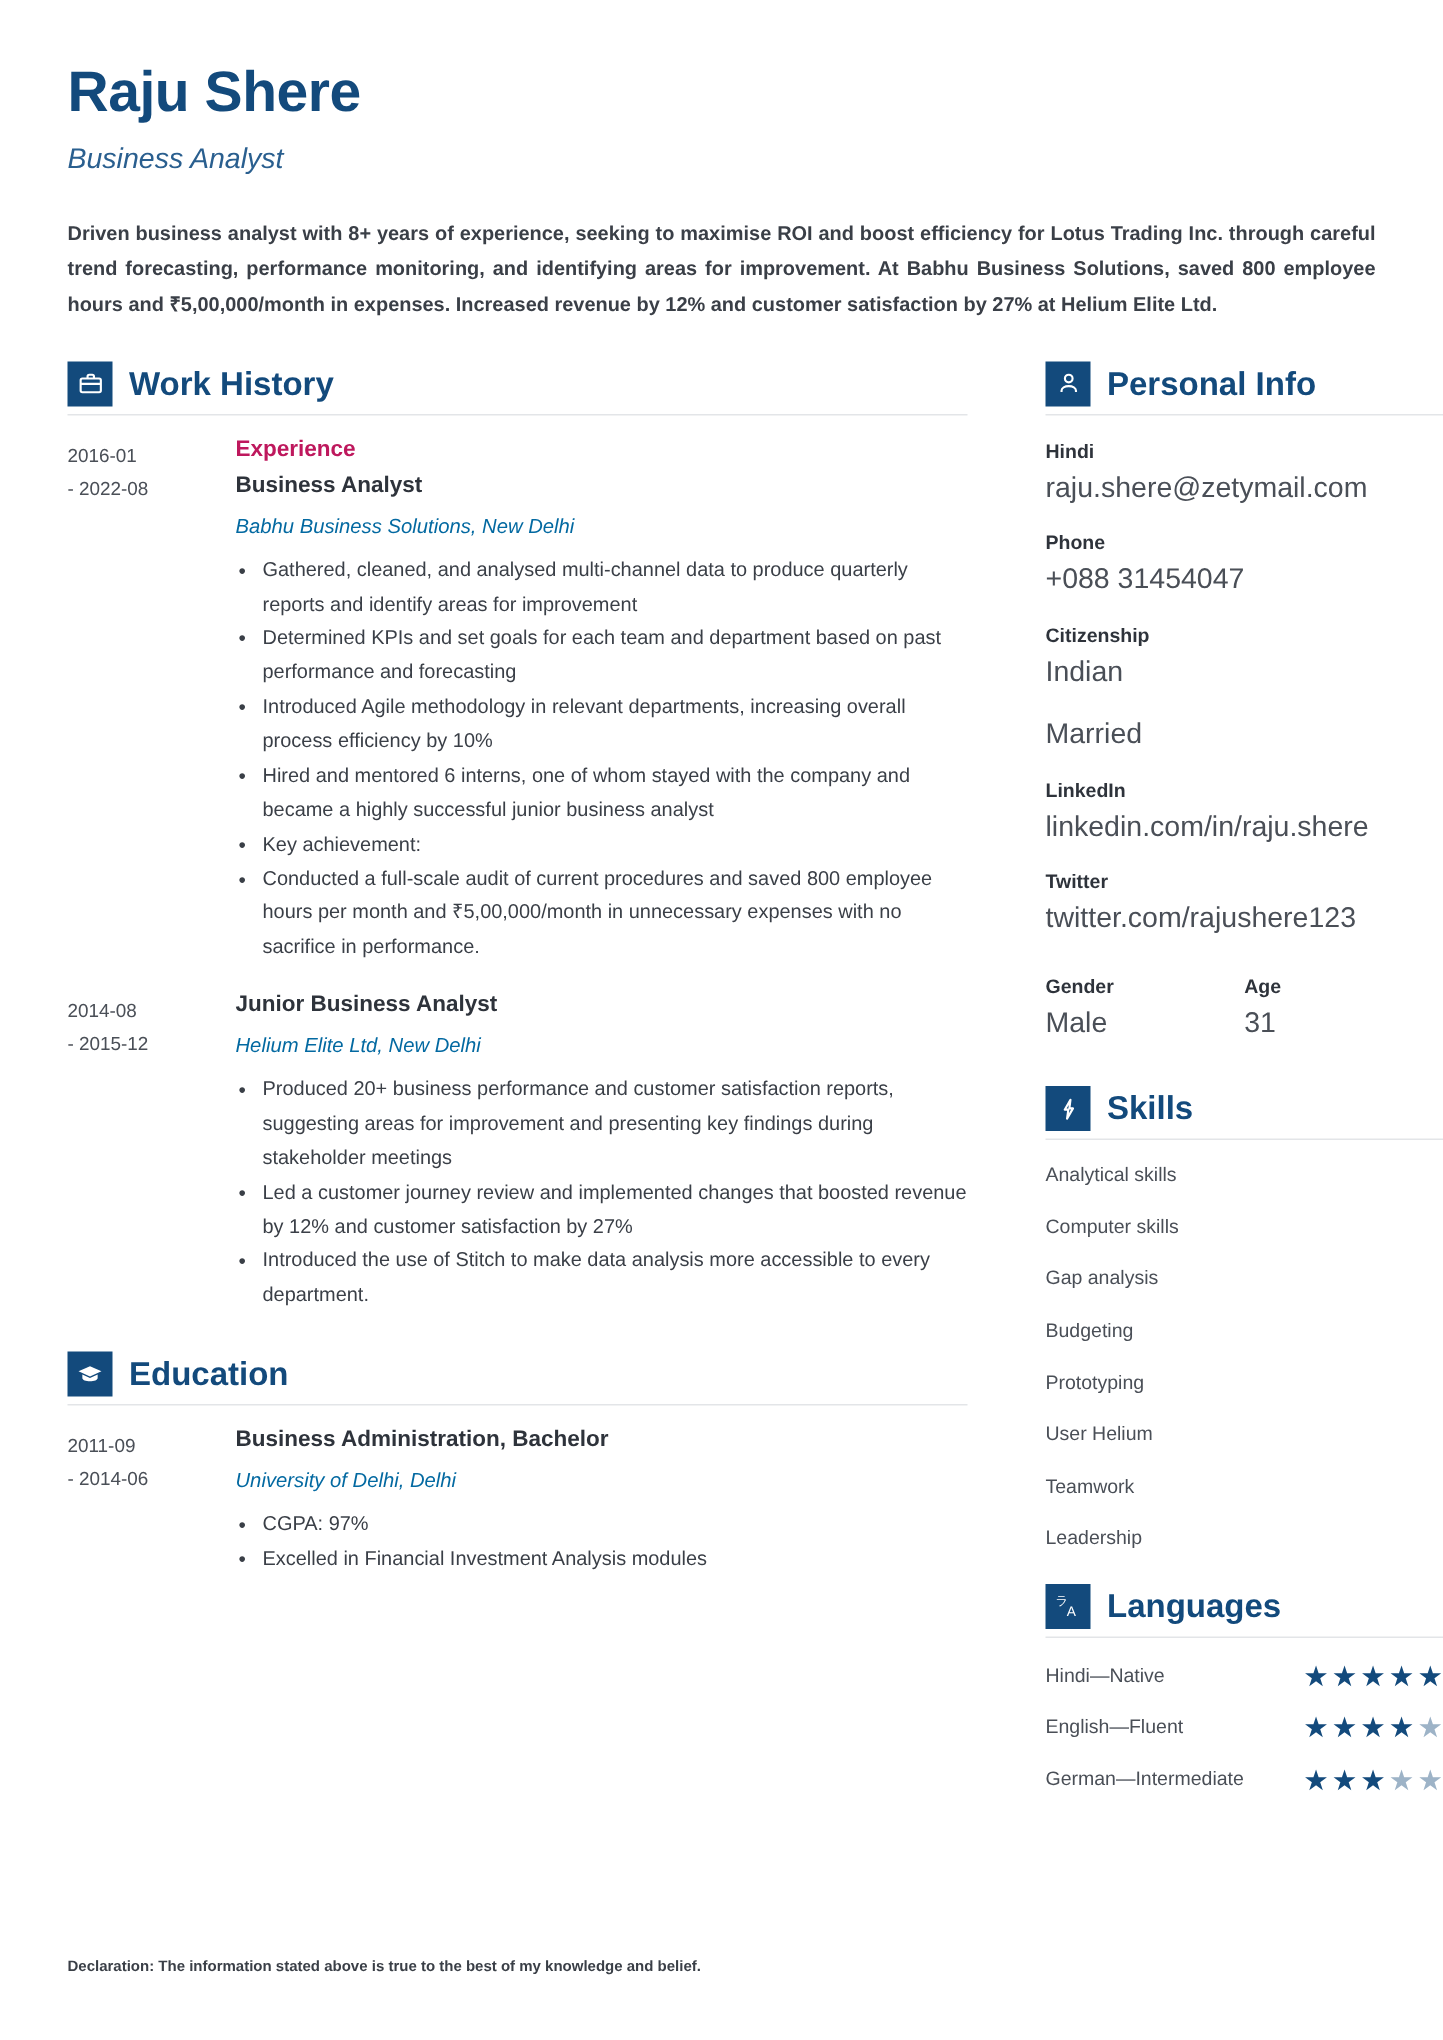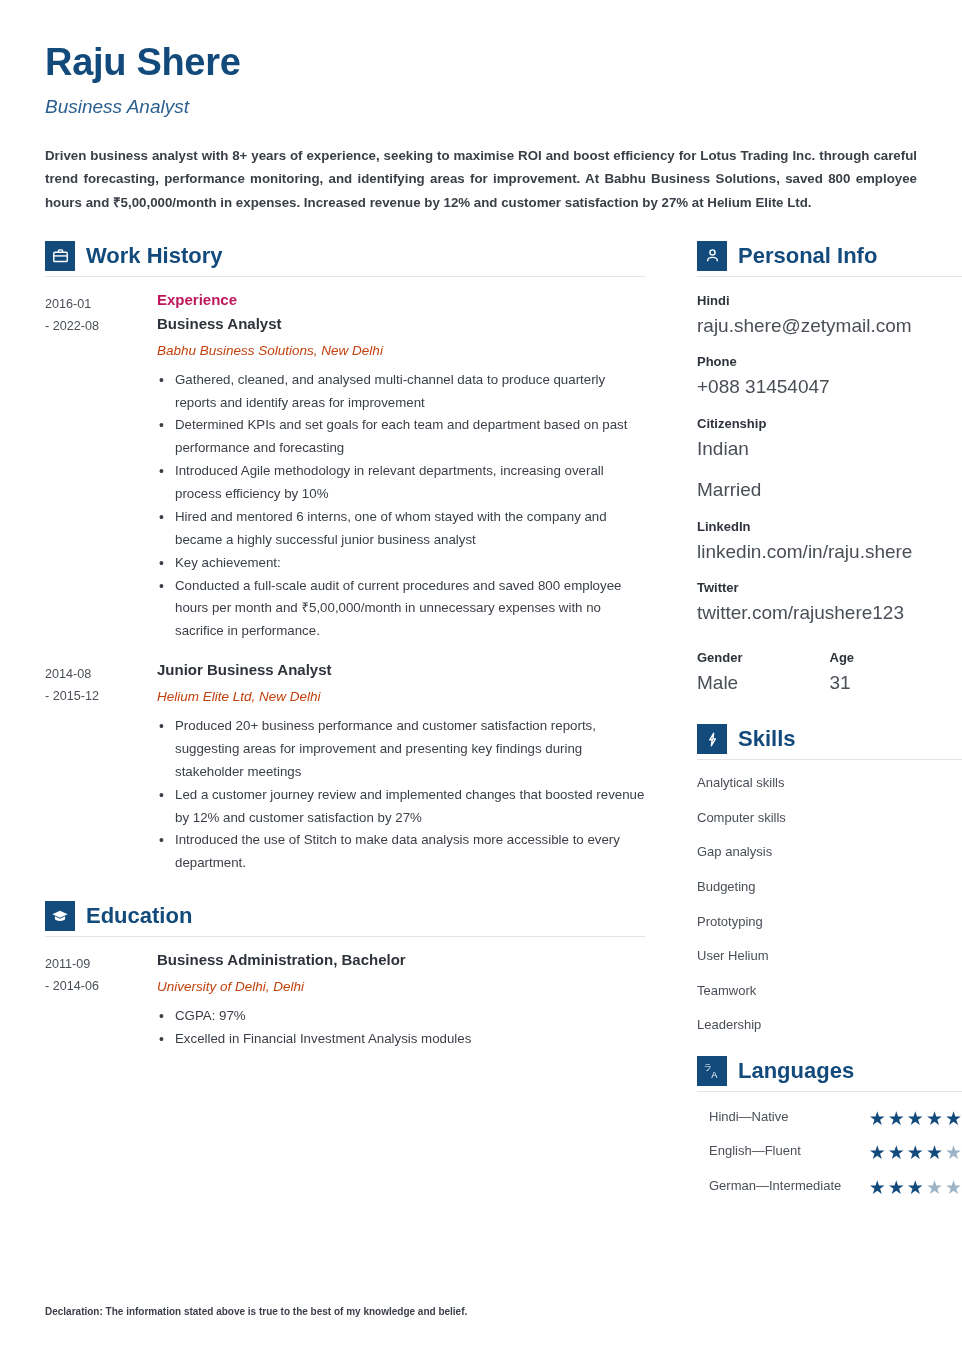--- a/index.html
+++ b/index.html
@@ -102,21 +102,21 @@
   }
   .entry-title {
     font-size: 15px;
     font-weight: bold;
     color: #2e333b;
     margin-bottom: 11px;
   }
   .entry-sub {
     font-size: 13.5px;
     font-style: italic;
-    color: #c2410c;
+    color: #0369a1;
     margin-bottom: 11px;
   }
   ul.bullets { list-style: none; }
   ul.bullets li {
     position: relative;
     padding-left: 18px;
     font-size: 13.3px;
     line-height: 1.72;
     color: #3a3f47;
     margin-bottom: 0px;
@@ -155,21 +155,20 @@
     line-height: 1.35;
     margin-bottom: 17px;
   }
 
   .lang-row {
     display: flex;
     align-items: flex-start;
     justify-content: space-between;
     margin-bottom: 12px;
     gap: 8px;
-    margin-left: 12px;
   }
   .lang-name {
     font-size: 13px;
     color: #4a4f57;
     line-height: 1.75;
     max-width: 140px;
   }
   .stars { display: flex; gap: 2px; padding-top: 3px; flex: 0 0 auto; }
   .star { font-size: 19px; line-height: 1; color: #134a7c; }
   .star.empty { color: #9db3c7; }

